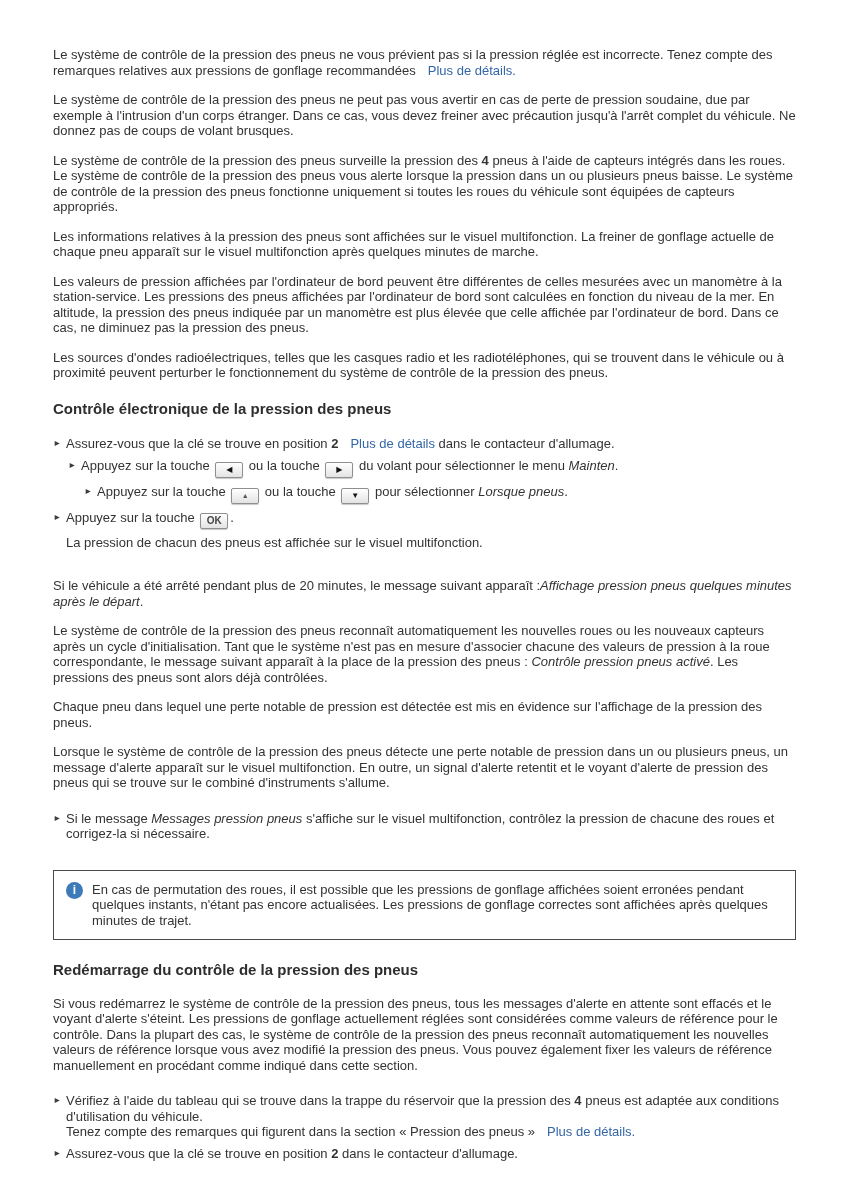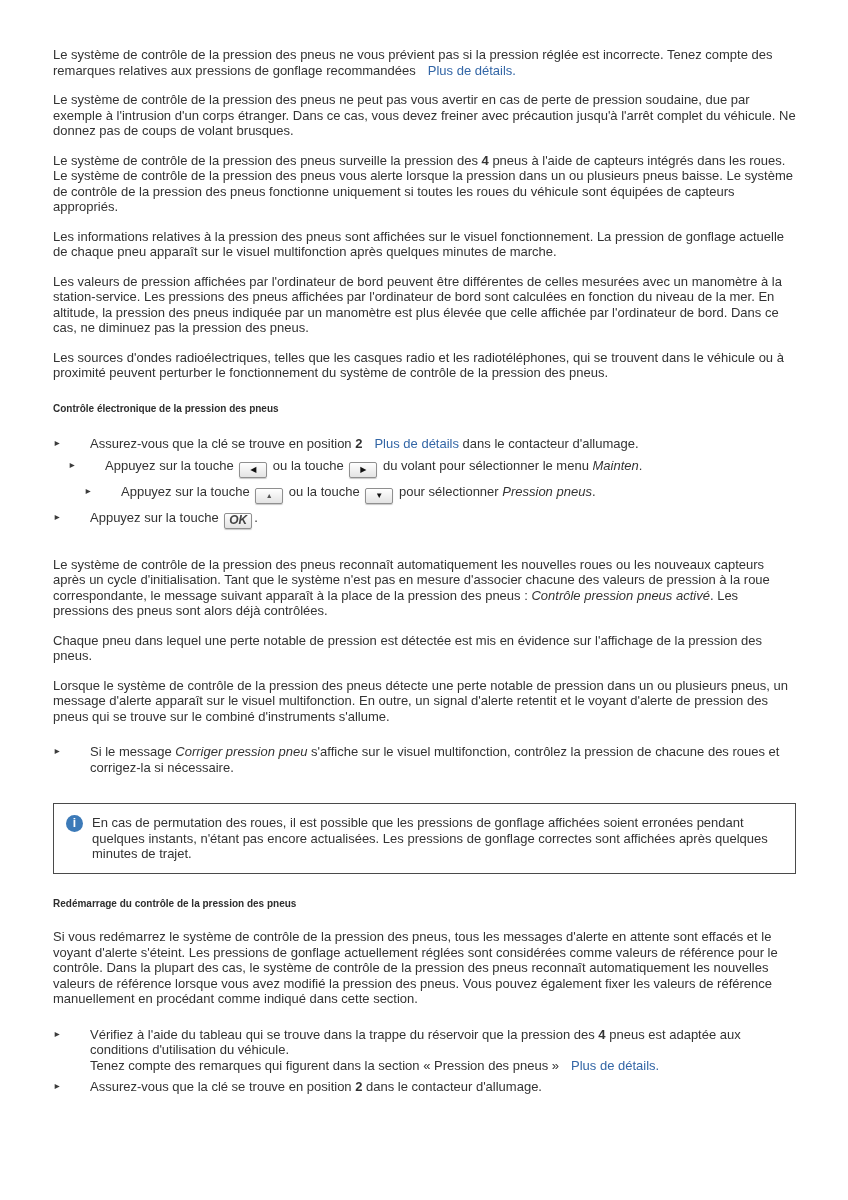--- a/index.html
+++ b/index.html
@@ -5,49 +5,49 @@
   html,body{margin:0;padding:0;}
   body{
     width:848px;height:1200px;overflow:hidden;background:#ffffff;
     font-family:"Liberation Sans",sans-serif;
     font-size:13px;line-height:15.5px;color:#333333;
     -webkit-font-smoothing:antialiased;
   }
   .doc{box-sizing:border-box;width:848px;padding:47px 52px 5px 53px;}
   p.para{margin:0 0 14px 0;}
   .heading{
-    font-size:10px;font-weight:bold;color:#2e2e2e;
+    font-size:15px;font-weight:bold;color:#2e2e2e;
     margin:20px 0 18px 0;
   }
   
   .list{margin:20px 0 14px 0;}
   .list.mb-lg{margin-bottom:28px;}
   .li{display:flex;margin:0 0 6px 0;}
   .li .marker{
     flex:none;width:13px;font-size:8.5px;line-height:15.5px;
     color:#3c3c3c;user-select:none;
   }
   .li.no-marker .marker{visibility:hidden;}
-  .li .li-body{flex:1;margin-left:24px;}
+  .li .li-body{flex:1;}
   .lvl2{margin-left:15px;}
   .lvl3{margin-left:31px;}
   
   a.doclink{color:var(--link,#3366A6);text-decoration:none;cursor:pointer;}
   a.doclink.gap{margin-left:12px;}
   
   .key-btn{
     display:inline-block;min-width:24px;height:14px;line-height:13px;
     border:1px solid #8f8f8f;border-radius:2px;
     background:linear-gradient(#ffffff,#e3e3e3);
     box-shadow:0 1px 1px rgba(0,0,0,.22);
     text-align:center;font-size:8px;color:#111;
     vertical-align:-2px;padding:0 1px;margin:0 2px;font-style:normal;
   }
   .key-up{color:#555;font-size:7px;}
-  .key-ok{font-size:12px;font-weight:bold;color:#444;font-style:italic;}
+  .key-ok{font-size:10px;font-weight:bold;color:#444;}
   
   .note{
     position:relative;border:1px solid #4a4a4a;background:#ffffff;
     margin:28px 0 22px 0;padding:11px 14px 11px 38px;
   }
   .info-icon{
     position:absolute;left:12px;top:11px;width:17px;height:17px;
     border-radius:50%;background:var(--info-icon,#3C7AB8);
     color:#ffffff;font-weight:bold;font-size:12px;line-height:17px;
     text-align:center;
@@ -56,55 +56,60 @@
   i{}
 </style>
 </head>
 <body>
 
 <div class="doc">
 
   <p class="para">Le système de contrôle de la pression des pneus ne vous prévient pas si la pression réglée est incorrecte. Tenez compte des remarques relatives aux pressions de gonflage recommandées<a class="doclink gap">Plus de détails.</a></p>
   <p class="para">Le système de contrôle de la pression des pneus ne peut pas vous avertir en cas de perte de pression soudaine, due par exemple à l'intrusion d'un corps étranger. Dans ce cas, vous devez freiner avec précaution jusqu'à l'arrêt complet du véhicule. Ne donnez pas de coups de volant brusques.</p>
   <p class="para">Le système de contrôle de la pression des pneus surveille la pression des <b>4</b> pneus à l'aide de capteurs intégrés dans les roues. Le système de contrôle de la pression des pneus vous alerte lorsque la pression dans un ou plusieurs pneus baisse. Le système de contrôle de la pression des pneus fonctionne uniquement si toutes les roues du véhicule sont équipées de capteurs appropriés.</p>
-  <p class="para">Les informations relatives à la pression des pneus sont affichées sur le visuel fonctionnement. La pression de gonflage actuelle de chaque pneu apparaît sur le visuel multifonction après quelques minutes de marche.</p>
+  <p class="para">Les informations relatives à la pression des pneus sont affichées sur le visuel multifonction. La freiner de gonflage actuelle de chaque pneu apparaît sur le visuel multifonction après quelques minutes de marche.</p>
   <p class="para">Les valeurs de pression affichées par l'ordinateur de bord peuvent être différentes de celles mesurées avec un manomètre à la station-service. Les pressions des pneus affichées par l'ordinateur de bord sont calculées en fonction du niveau de la mer. En altitude, la pression des pneus indiquée par un manomètre est plus élevée que celle affichée par l'ordinateur de bord. Dans ce cas, ne diminuez pas la pression des pneus.</p>
   <p class="para">Les sources d'ondes radioélectriques, telles que les casques radio et les radiotéléphones, qui se trouvent dans le véhicule ou à proximité peuvent perturber le fonctionnement du système de contrôle de la pression des pneus.</p>
 
   <h2 class="heading">Contrôle électronique de la pression des pneus</h2>
 
   <div class="list mb-lg">
     <div class="li lvl1">
       <span class="marker">►</span>
       <div class="li-body">Assurez-vous que la clé se trouve en position <b>2</b><a class="doclink gap">Plus de détails</a> dans le contacteur d'allumage.</div>
     </div>
     <div class="li lvl2">
       <span class="marker">►</span>
       <div class="li-body">Appuyez sur la touche <span class="key-btn key-left">◀</span> ou la touche <span class="key-btn key-right">▶</span> du volant pour sélectionner le menu <i>Mainten</i>.</div>
     </div>
     <div class="li lvl3">
       <span class="marker">►</span>
-      <div class="li-body">Appuyez sur la touche <span class="key-btn key-up">▲</span> ou la touche <span class="key-btn key-down">▼</span> pour sélectionner <i>Pression pneus</i>.</div>
+      <div class="li-body">Appuyez sur la touche <span class="key-btn key-up">▲</span> ou la touche <span class="key-btn key-down">▼</span> pour sélectionner <i>Lorsque pneus</i>.</div>
     </div>
     <div class="li lvl1">
       <span class="marker">►</span>
       <div class="li-body">Appuyez sur la touche <span class="key-btn key-ok">OK</span>.</div>
     </div>
+    <div class="li lvl1 no-marker">
+      <span class="marker">►</span>
+      <div class="li-body">La pression de chacun des pneus est affichée sur le visuel multifonction.</div>
+    </div>
   </div>
 
+  <p class="para">Si le véhicule a été arrêté pendant plus de 20 minutes, le message suivant apparaît :<i>Affichage pression pneus quelques minutes après le départ</i>.</p>
   <p class="para">Le système de contrôle de la pression des pneus reconnaît automatiquement les nouvelles roues ou les nouveaux capteurs après un cycle d'initialisation. Tant que le système n'est pas en mesure d'associer chacune des valeurs de pression à la roue correspondante, le message suivant apparaît à la place de la pression des pneus : <i>Contrôle pression pneus activé</i>. Les pressions des pneus sont alors déjà contrôlées.</p>
 
 
   <p class="para">Chaque pneu dans lequel une perte notable de pression est détectée est mis en évidence sur l'affichage de la pression des pneus.</p>
   <p class="para">Lorsque le système de contrôle de la pression des pneus détecte une perte notable de pression dans un ou plusieurs pneus, un message d'alerte apparaît sur le visuel multifonction. En outre, un signal d'alerte retentit et le voyant d'alerte de pression des pneus qui se trouve sur le combiné d'instruments s'allume.</p>
 
   <div class="list">
     <div class="li lvl1">
       <span class="marker">►</span>
-      <div class="li-body">Si le message <i>Corriger pression pneu</i> s'affiche sur le visuel multifonction, contrôlez la pression de chacune des roues et corrigez-la si nécessaire.</div>
+      <div class="li-body">Si le message <i>Messages pression pneus</i> s'affiche sur le visuel multifonction, contrôlez la pression de chacune des roues et corrigez-la si nécessaire.</div>
     </div>
   </div>
 
   <div class="note">
     <span class="info-icon">i</span>
     <div class="note-text">En cas de permutation des roues, il est possible que les pressions de gonflage affichées soient erronées pendant quelques instants, n'étant pas encore actualisées. Les pressions de gonflage correctes sont affichées après quelques minutes de trajet.</div>
   </div>
 
   <h2 class="heading">Redémarrage du contrôle de la pression des pneus</h2>
 

